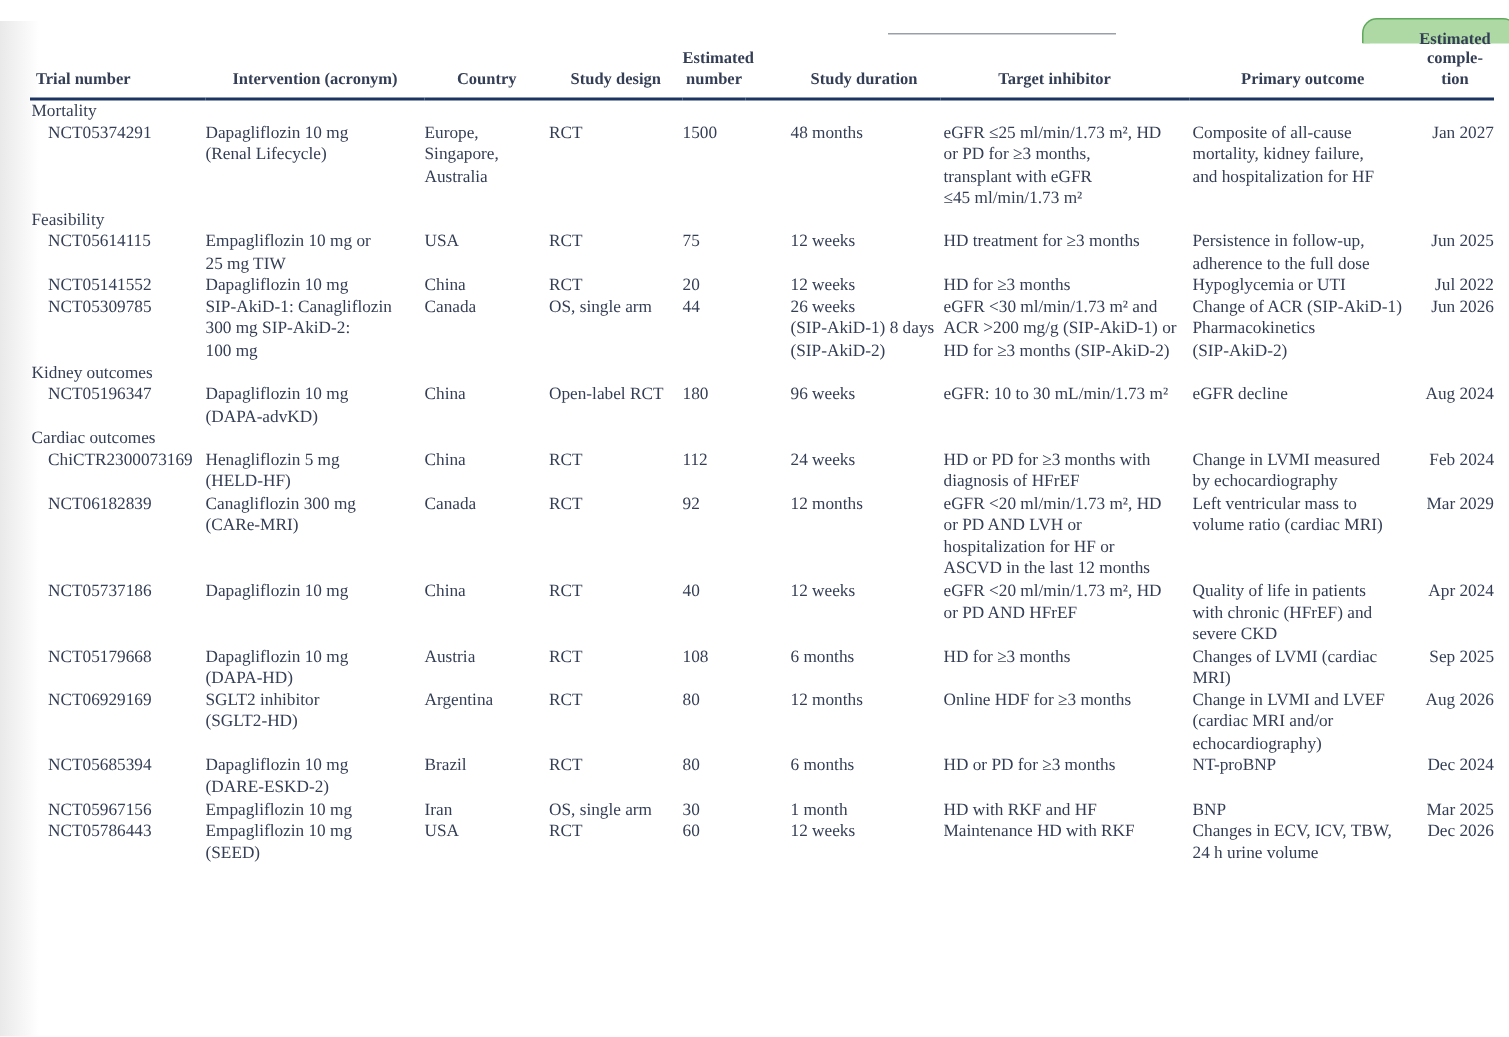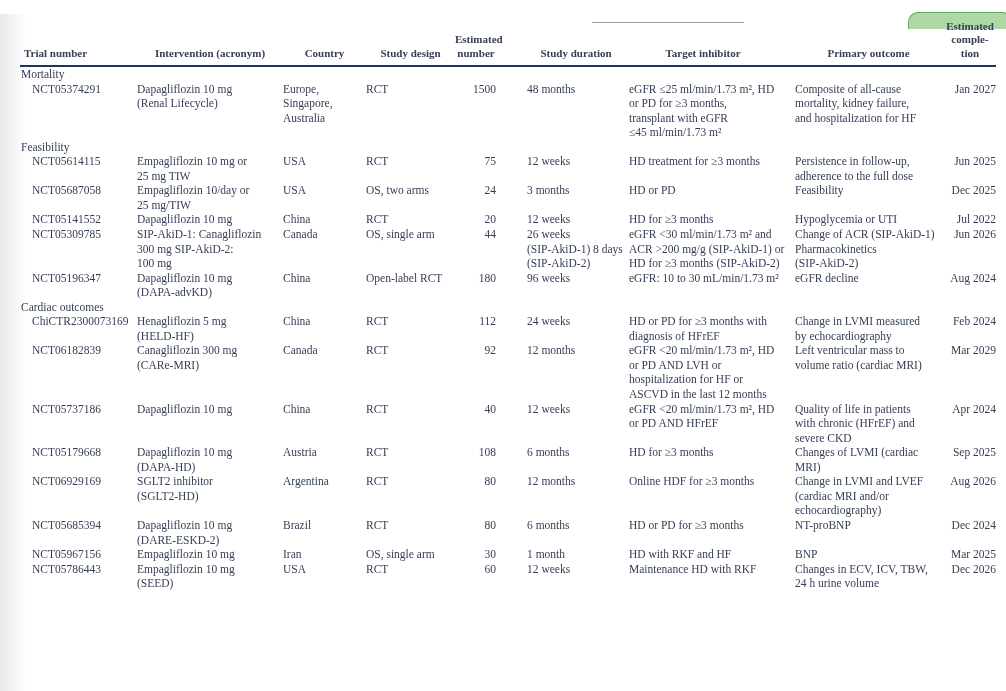--- a/index.html
+++ b/index.html
@@ -34,21 +34,21 @@
   }
   td{
     vertical-align:top;padding:0;white-space:pre;
     font-size:11.5px;line-height:14.55px;overflow:visible;
   }
   th.c-trial{text-align:left;padding-left:4px;margin-left:37px;}
   th.c-intervention,th.c-country,th.c-design,th.c-n,th.c-outcome,th.c-completion{text-align:center;}
   th.c-duration{text-align:center;padding-left:28px;}
   th.c-target{text-align:center;padding-right:14px;}
   td.c-trial{padding-left:12px;margin-top:44px;}
-  td.c-n{text-align:right;padding-right:1px;}
+  td.c-n{text-align:left;padding-right:1px;}
   td.c-duration{padding-left:30px;}
   td.c-target{padding-left:2px;margin-left:33px;}
   td.c-outcome{padding-left:2px;}
   td.c-completion{text-align:right;}
   tr.section-row td{padding-left:1px;white-space:pre;}
 </style>
 </head>
 <body style="color: rgb(52, 62, 85);">
 
 <div class="page-edge"></div>
@@ -116,32 +116,20 @@
         <td class="c-country">USA</td>
         <td class="c-design">RCT</td>
         <td class="c-n">75</td>
         <td class="c-duration">12 weeks</td>
         <td class="c-target">HD treatment for ≥3 months</td>
         <td class="c-outcome">Persistence in follow-up,
 adherence to the full dose</td>
         <td class="c-completion">Jun 2025</td>
       </tr>
       <tr>
-        <td class="c-trial">NCT05687058</td>
-        <td class="c-intervention">Empagliflozin 10/day or
-25 mg/TIW</td>
-        <td class="c-country">USA</td>
-        <td class="c-design">OS, two arms</td>
-        <td class="c-n">24</td>
-        <td class="c-duration">3 months</td>
-        <td class="c-target">HD or PD</td>
-        <td class="c-outcome">Feasibility</td>
-        <td class="c-completion">Dec 2025</td>
-      </tr>
-      <tr>
         <td class="c-trial">NCT05141552</td>
         <td class="c-intervention">Dapagliflozin 10 mg</td>
         <td class="c-country">China</td>
         <td class="c-design">RCT</td>
         <td class="c-n">20</td>
         <td class="c-duration">12 weeks</td>
         <td class="c-target">HD for ≥3 months</td>
         <td class="c-outcome">Hypoglycemia or UTI</td>
         <td class="c-completion">Jul 2022</td>
       </tr>
@@ -157,20 +145,23 @@
 (SIP-AkiD-1) 8 days
 (SIP-AkiD-2)</td>
         <td class="c-target">eGFR &lt;30 ml/min/1.73 m² and
 ACR &gt;200 mg/g (SIP-AkiD-1) or
 HD for ≥3 months (SIP-AkiD-2)</td>
         <td class="c-outcome">Change of ACR (SIP-AkiD-1)
 Pharmacokinetics
 (SIP-AkiD-2)</td>
         <td class="c-completion">Jun 2026</td>
       </tr>
+      <tr class="section-row">
+        <td colspan="9">Kidney outcomes</td>
+      </tr>
       <tr>
         <td class="c-trial">NCT05196347</td>
         <td class="c-intervention">Dapagliflozin 10 mg
 (DAPA-advKD)</td>
         <td class="c-country">China</td>
         <td class="c-design">Open-label RCT</td>
         <td class="c-n">180</td>
         <td class="c-duration">96 weeks</td>
         <td class="c-target">eGFR: 10 to 30 mL/min/1.73 m²</td>
         <td class="c-outcome">eGFR decline</td>

